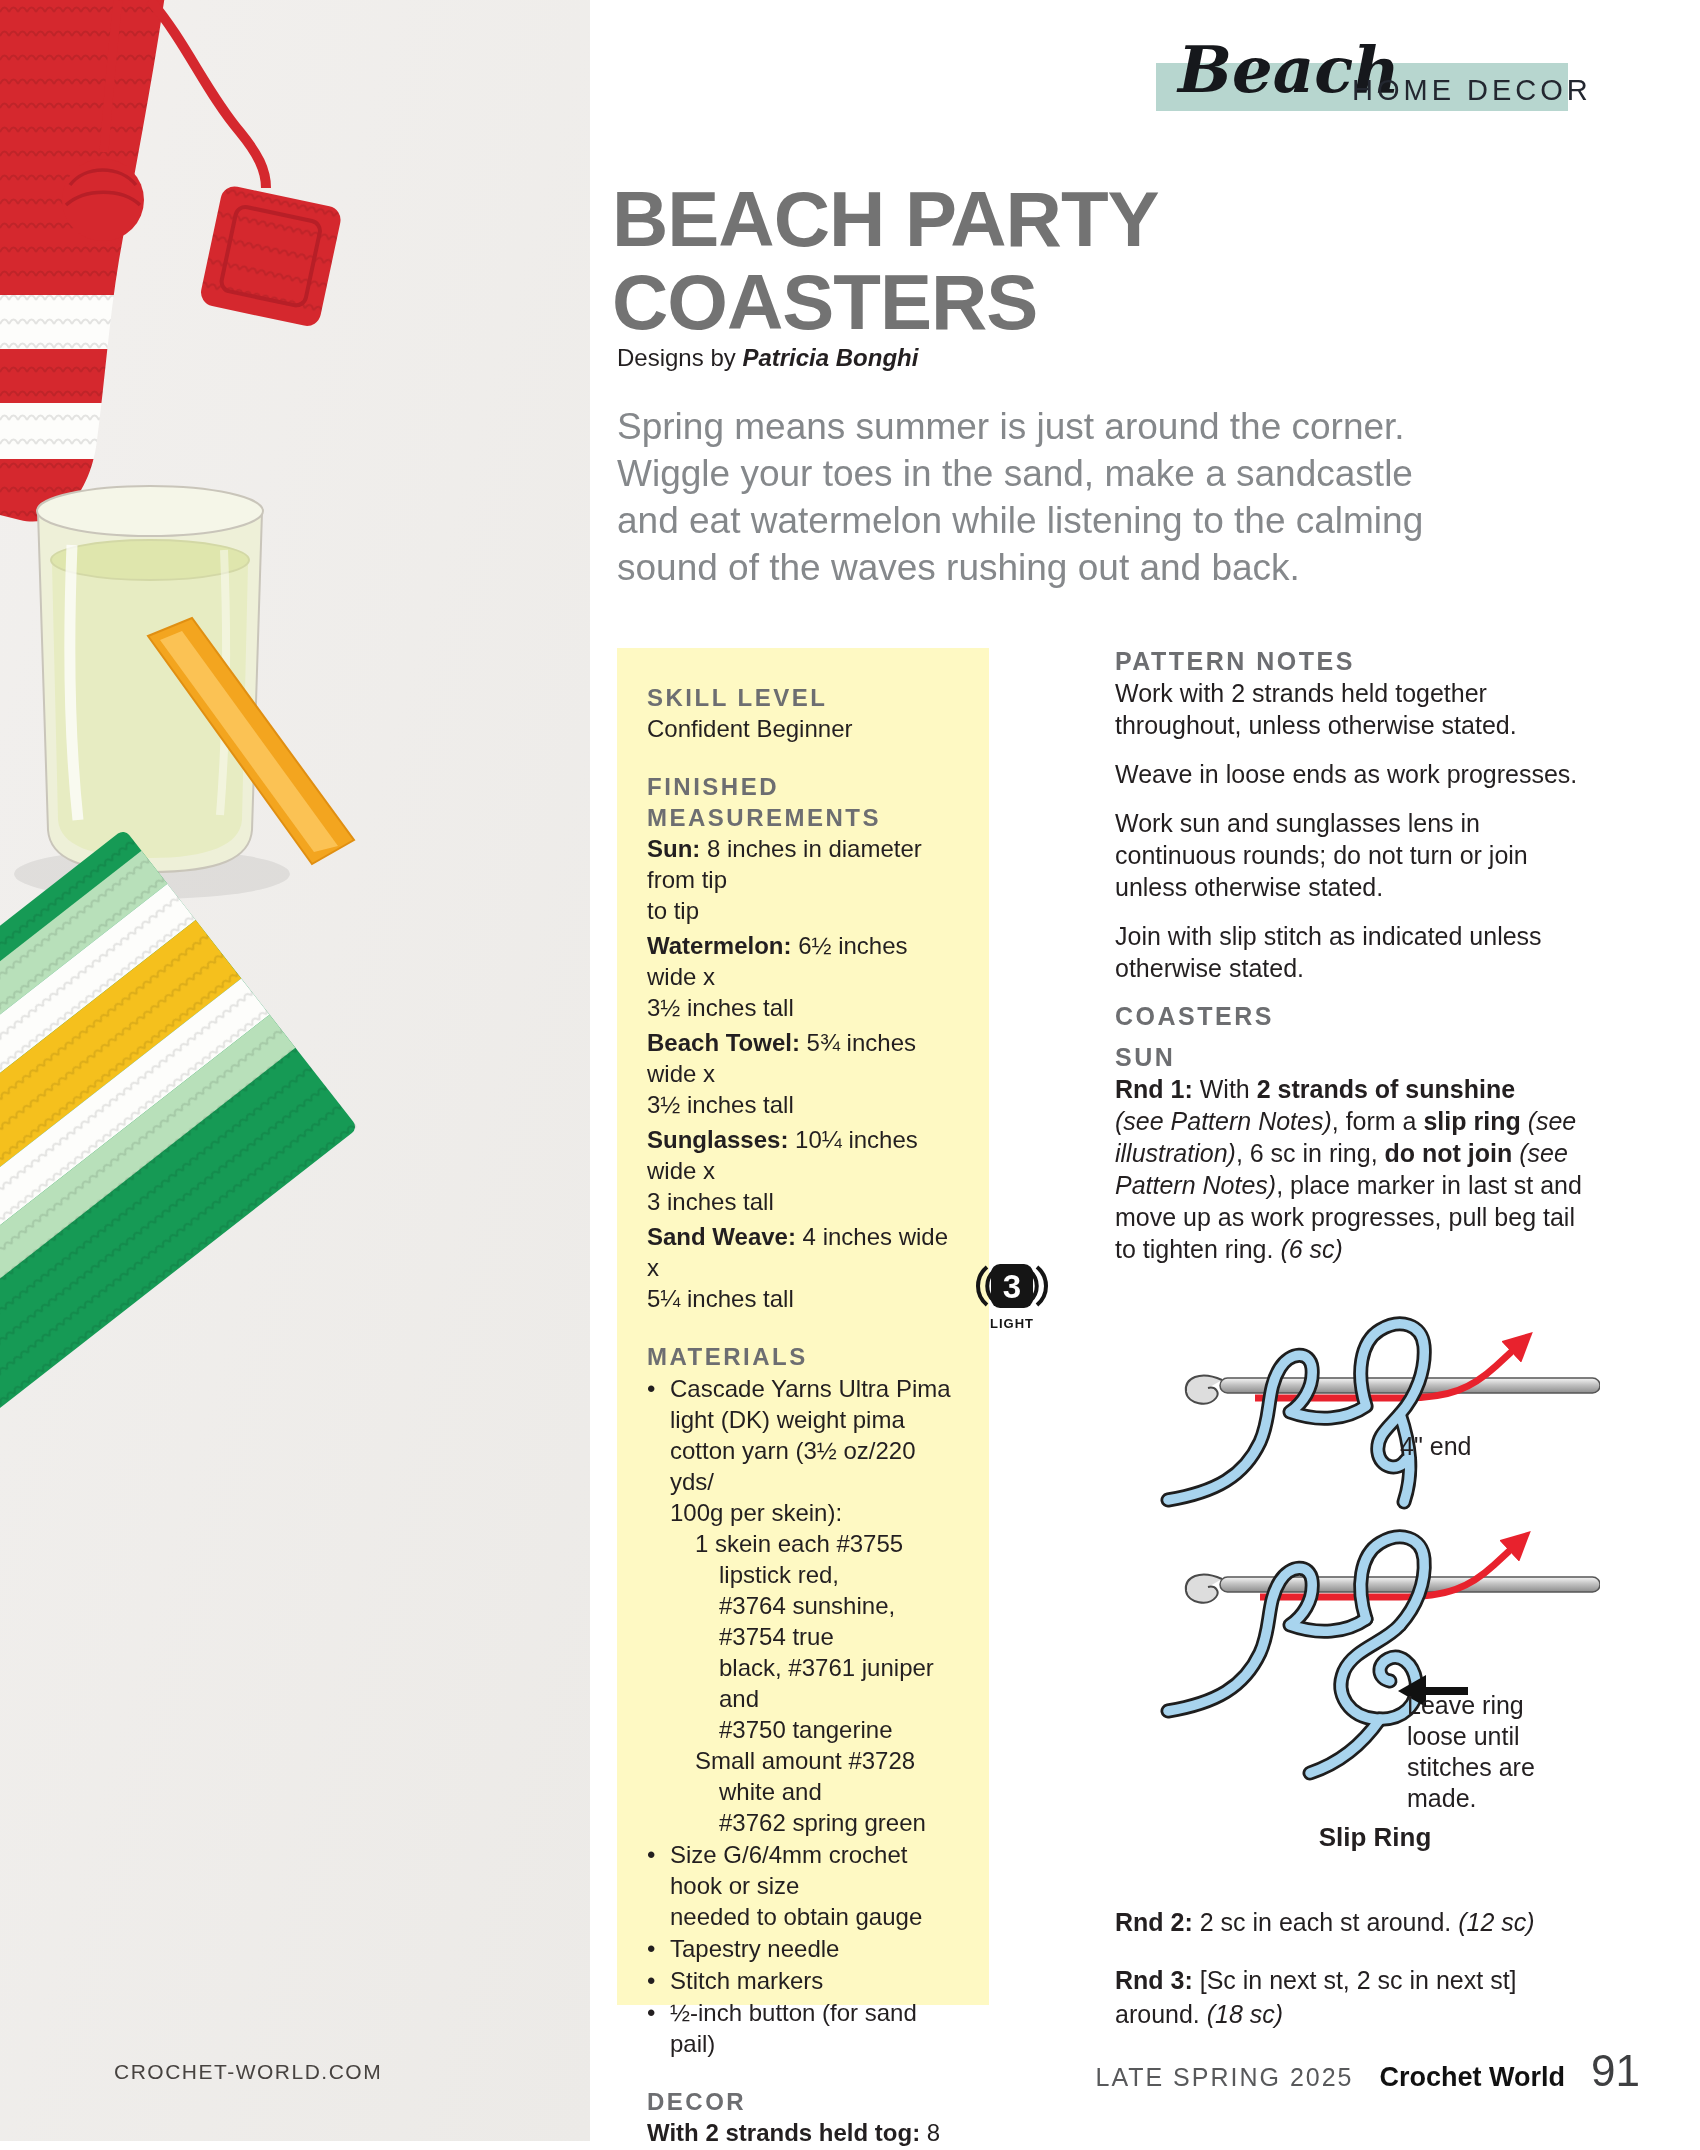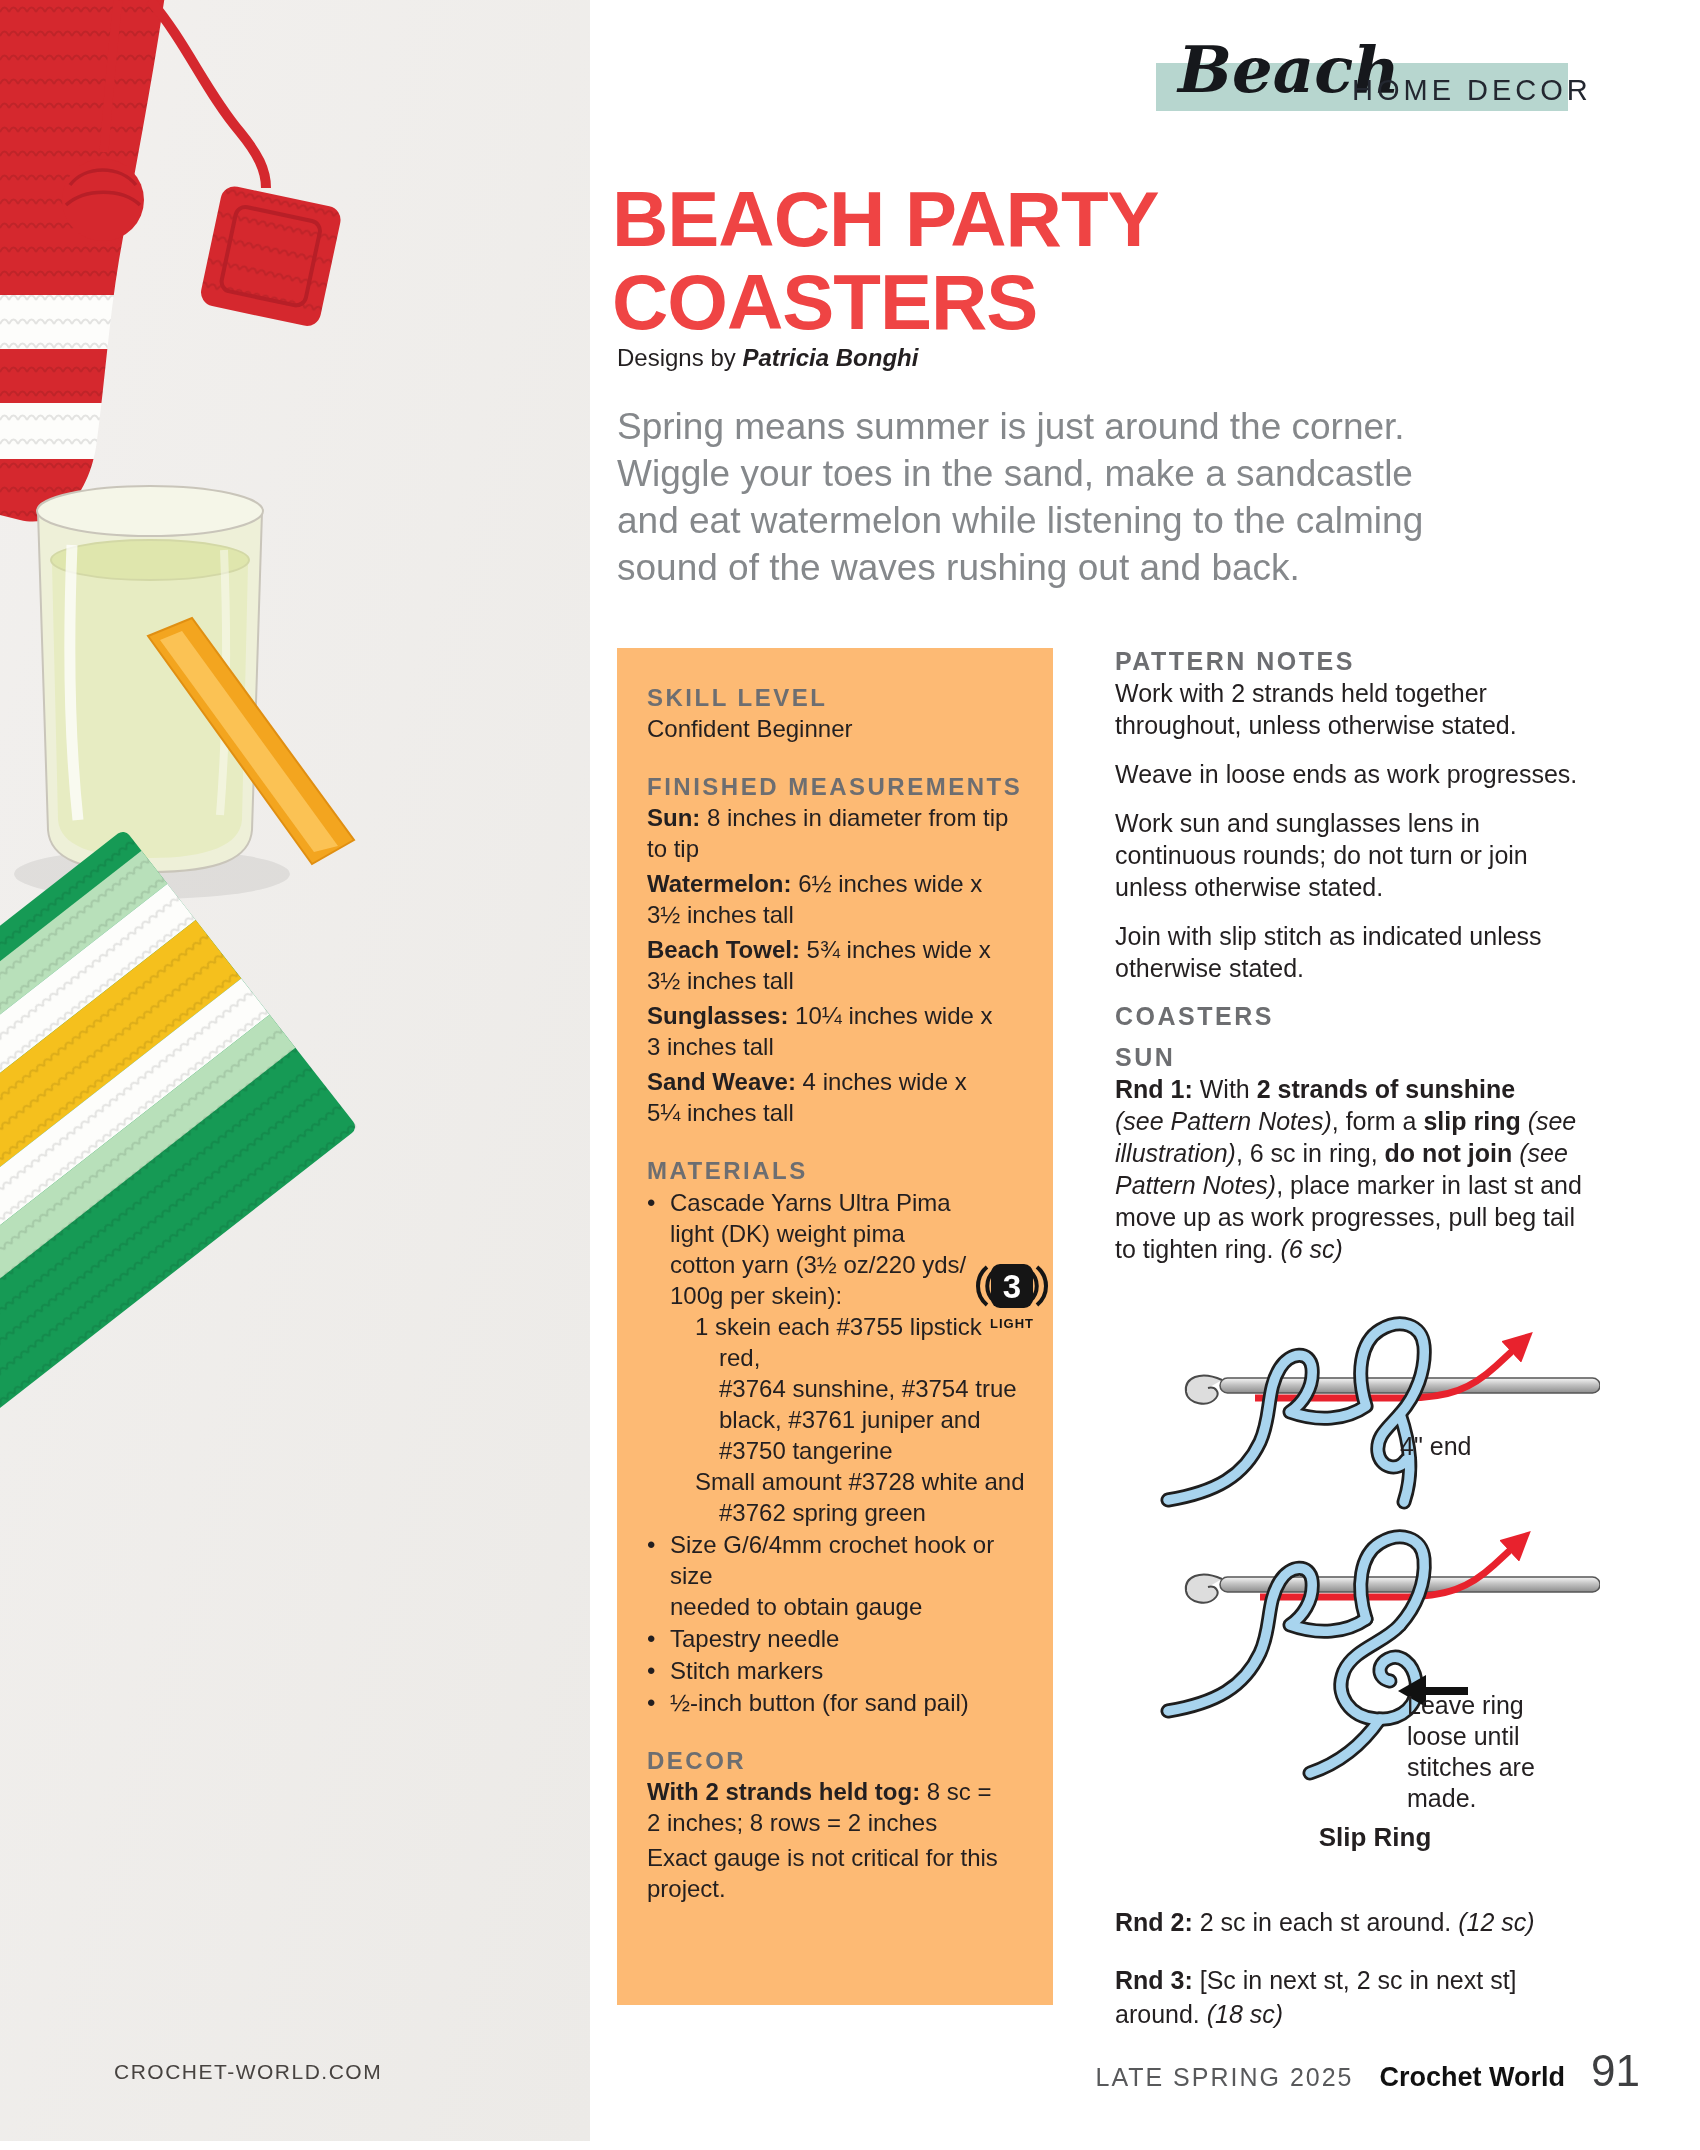--- a/index.html
+++ b/index.html
@@ -11,28 +11,28 @@
   .photo svg{display:block;width:590px;height:2141px;}
 
   
   .badge{position:absolute;left:1156px;top:63px;width:412px;height:48px;background:#b7d6cf;}
   .badge-script{position:absolute;left:1178px;top:38px;font-family:"DejaVu Serif",serif;
         font-style:italic;font-weight:bold;font-size:64px;line-height:1;color:#16181c;}
   .badge-label{position:absolute;left:1352px;top:74px;font-size:29px;letter-spacing:4px;color:#232730;}
 
   
   .title{position:absolute;left:612px;top:126px;font-size:78px;line-height:83px;
-        letter-spacing:-1px;color:#ef4444;white-space:pre-line;}
+        letter-spacing:-1px;color:#737373;white-space:pre-line;}
   .byline{position:absolute;left:617px;top:344px;font-size:24px;color:#231f20;}
   .intro{position:absolute;left:617px;top:403px;font-size:37px;line-height:47px;
         color:#85888b;white-space:pre-line;}
 
   
-  .specs-box{position:absolute;left:617px;top:648px;width:436px;height:1357px;
-        background:#fdba74;box-sizing:border-box;padding:34px 28px 0 30px;font-size:24px;line-height:31px;}
+  .specs-box{position:absolute;left:617px;top:648px;width:372px;height:1357px;
+        background:#fef9c3;box-sizing:border-box;padding:34px 28px 0 30px;font-size:24px;line-height:31px;}
   .h-gray{font-weight:bold;color:#6d6e71;letter-spacing:2.5px;font-size:24px;line-height:31px;}
   .pre{white-space:pre-line;}
   .sec-gap{margin-top:27px;}
   .meas-item{margin-top:4px;}
   .mat-li{display:flex;align-items:flex-start;margin-top:1px;}
   .mat-dot{flex:0 0 23px;}
   .mat-dot::before{content:"\2022";}
   .mat-text{flex:1;}
   .mat-sub{padding-left:72px;text-indent:-24px;}
   .yarn-icon{position:absolute;left:975px;top:1262px;width:74px;height:72px;}

